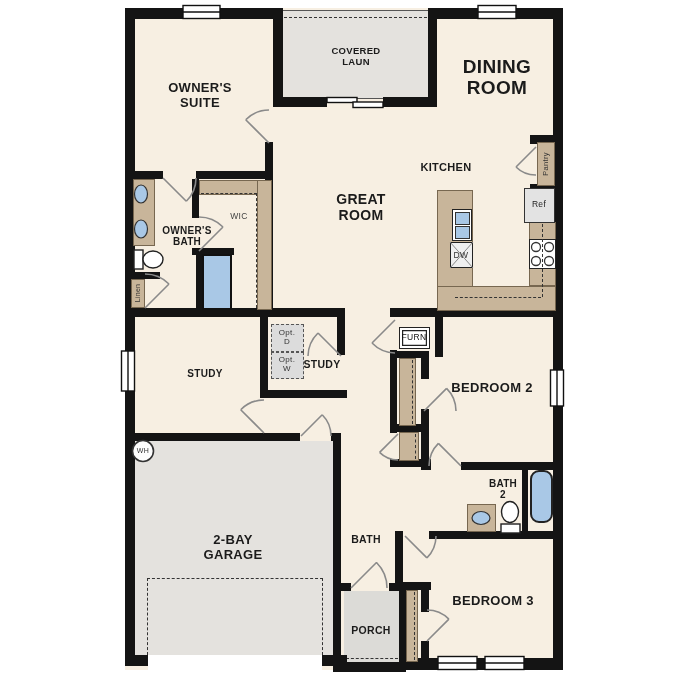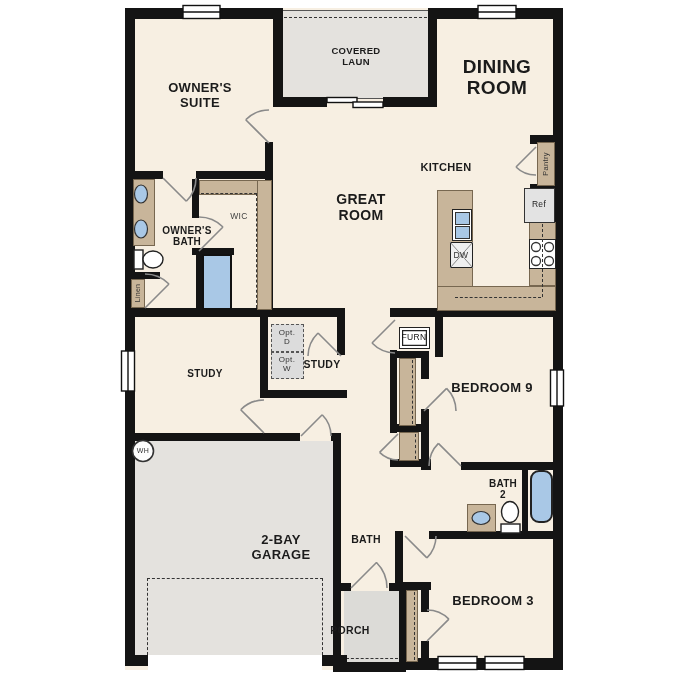--- a/index.html
+++ b/index.html
@@ -27,23 +27,23 @@
   .lb-dining{left:497px;top:77px;font-size:19px;}
   .lb-kitchen{left:446px;top:167px;font-size:11px;}
   .lb-great{left:361px;top:208px;font-size:14px;}
   .lb-obath{left:187px;top:236px;font-size:10px;}
   .lb-wic{left:239px;top:217px;font-size:8.5px;font-weight:normal;color:#444;}
   .lb-study{left:197px;top:374px;font-size:10px;margin-left:8px;}
   .lb-laun{left:322px;top:365px;font-size:10.5px;}
   .lb-bed2{left:492px;top:388px;font-size:13px;}
   .lb-bath2{left:503px;top:489px;font-size:10px;}
   .lb-bed3{left:493px;top:601px;font-size:13px;}
-  .lb-garage{left:233px;top:548px;font-size:13px;margin-left:48px;}
+  .lb-garage{left:233px;top:548px;font-size:13px;}
   .lb-foyer{left:366px;top:540px;font-size:10.5px;}
-  .lb-porch{left:350px;top:631px;font-size:10.5px;}
+  .lb-porch{left:371px;top:631px;font-size:10.5px;}
   .lb-pantry{left:546px;top:164px;font-size:7.5px;font-weight:normal;color:#333;}
   .lb-linen{left:138px;top:293px;font-size:7px;font-weight:normal;color:#333;}
   .lb-ref{left:539px;top:205px;font-size:8.5px;font-weight:normal;color:#222;}
   .lb-dw{left:461px;top:256px;font-size:8.5px;font-weight:normal;color:#333;}
   .lb-optd{left:287px;top:338px;font-size:8px;font-weight:normal;color:#333;}
   .lb-optw{left:287px;top:365px;font-size:8px;font-weight:normal;color:#333;}
   .lb-furn{left:414px;top:338px;font-size:8.5px;font-weight:normal;color:#111;}
   .lb-wh{left:143px;top:451px;font-size:7px;font-weight:normal;color:#333;}
 </style>
 </head>
@@ -209,21 +209,21 @@
   <div class="lbl lb-dining">DINING
 ROOM</div>
   <div class="lbl lb-kitchen">KITCHEN</div>
   <div class="lbl lb-great">GREAT
 ROOM</div>
   <div class="lbl lb-obath">OWNER'S
 BATH</div>
   <div class="lbl lb-wic">WIC</div>
   <div class="lbl lb-study">STUDY</div>
   <div class="lbl lb-laun">STUDY</div>
-  <div class="lbl lb-bed2">BEDROOM 9</div>
+  <div class="lbl lb-bed2">BEDROOM 2</div>
   <div class="lbl lb-bath2">BATH
 2</div>
   <div class="lbl lb-bed3">BEDROOM 3</div>
   <div class="lbl lb-garage">2-BAY
 GARAGE</div>
   <div class="lbl lb-foyer">BATH</div>
   <div class="lbl lb-porch">PORCH</div>
   <div class="lbl rot lb-pantry">Pantry</div>
   <div class="lbl rot lb-linen">Linen</div>
   <div class="lbl lb-ref">Ref</div>

